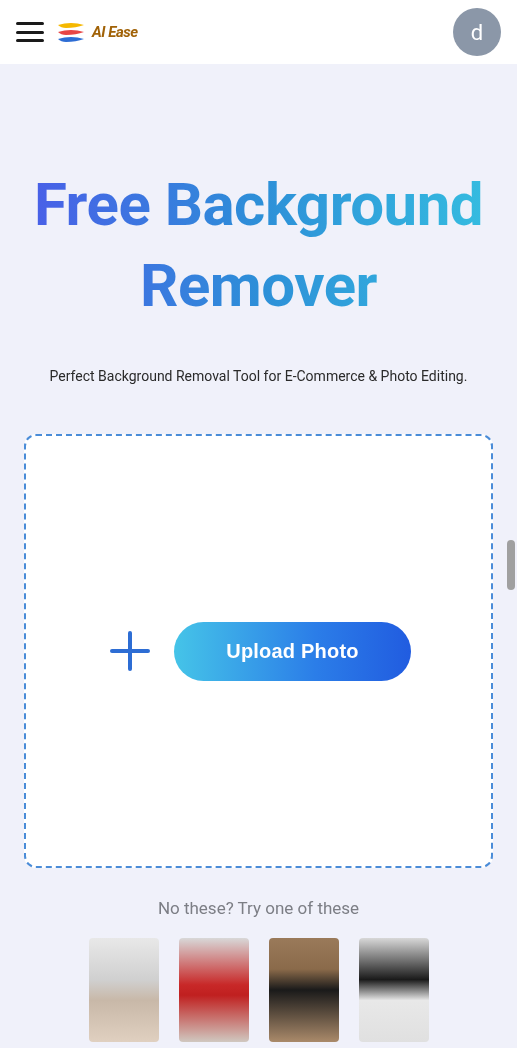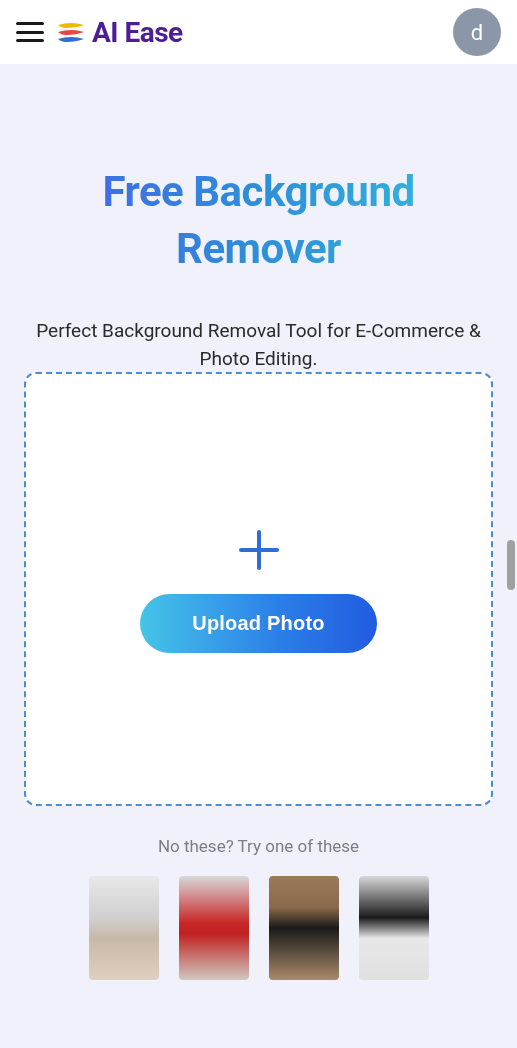--- a/index.html
+++ b/index.html
@@ -55,24 +55,25 @@
       gap: 6px;
     }
     
     .logo-icon {
       width: 30px;
       height: 22px;
       position: relative;
     }
     
     .logo-text {
-      font-size: 28px;
+      font-size: 15px;
       font-weight: 700;
-      color: #4c1d95;
+      color: #a16207;
       letter-spacing: -0.5px;
+      font-style: italic;
     }
     
     .avatar {
       width: 48px;
       height: 48px;
       border-radius: 50%;
       background: #8b97a8;
       display: flex;
       align-items: center;
       justify-content: center;
@@ -80,47 +81,47 @@
       font-size: 22px;
       cursor: pointer;
     }
     
     .main {
       background: #f0f1fa;
       padding: 100px 24px 40px;
     }
     
     .hero-title {
-      font-size: 42px;
+      font-size: 60px;
       font-weight: 700;
       text-align: center;
       background: linear-gradient(90deg, #4a5ee8 0%, #2d8fd8 50%, #35bde0 100%);
       -webkit-background-clip: text;
       -webkit-text-fill-color: transparent;
       background-clip: text;
       line-height: 1.35;
       margin-bottom: 40px;
       letter-spacing: -0.5px;
     }
     
     .hero-subtitle {
-      font-size: 19px;
+      font-size: 14px;
       color: #2a2a2a;
       text-align: center;
       line-height: 1.45;
+      margin-bottom: 48px;
       padding: 0 2px;
     }
     
     .upload-zone {
       border: 2px dashed #4a8cd8;
       border-radius: 12px;
       background: #ffffff;
       height: 434px;
       display: flex;
-      flex-direction: column;
       align-items: center;
       justify-content: center;
       cursor: pointer;
       gap: 20px;
     }
     
     .plus-icon {
       color: #2d6dd4;
       font-size: 48px;
       width: 48px;

